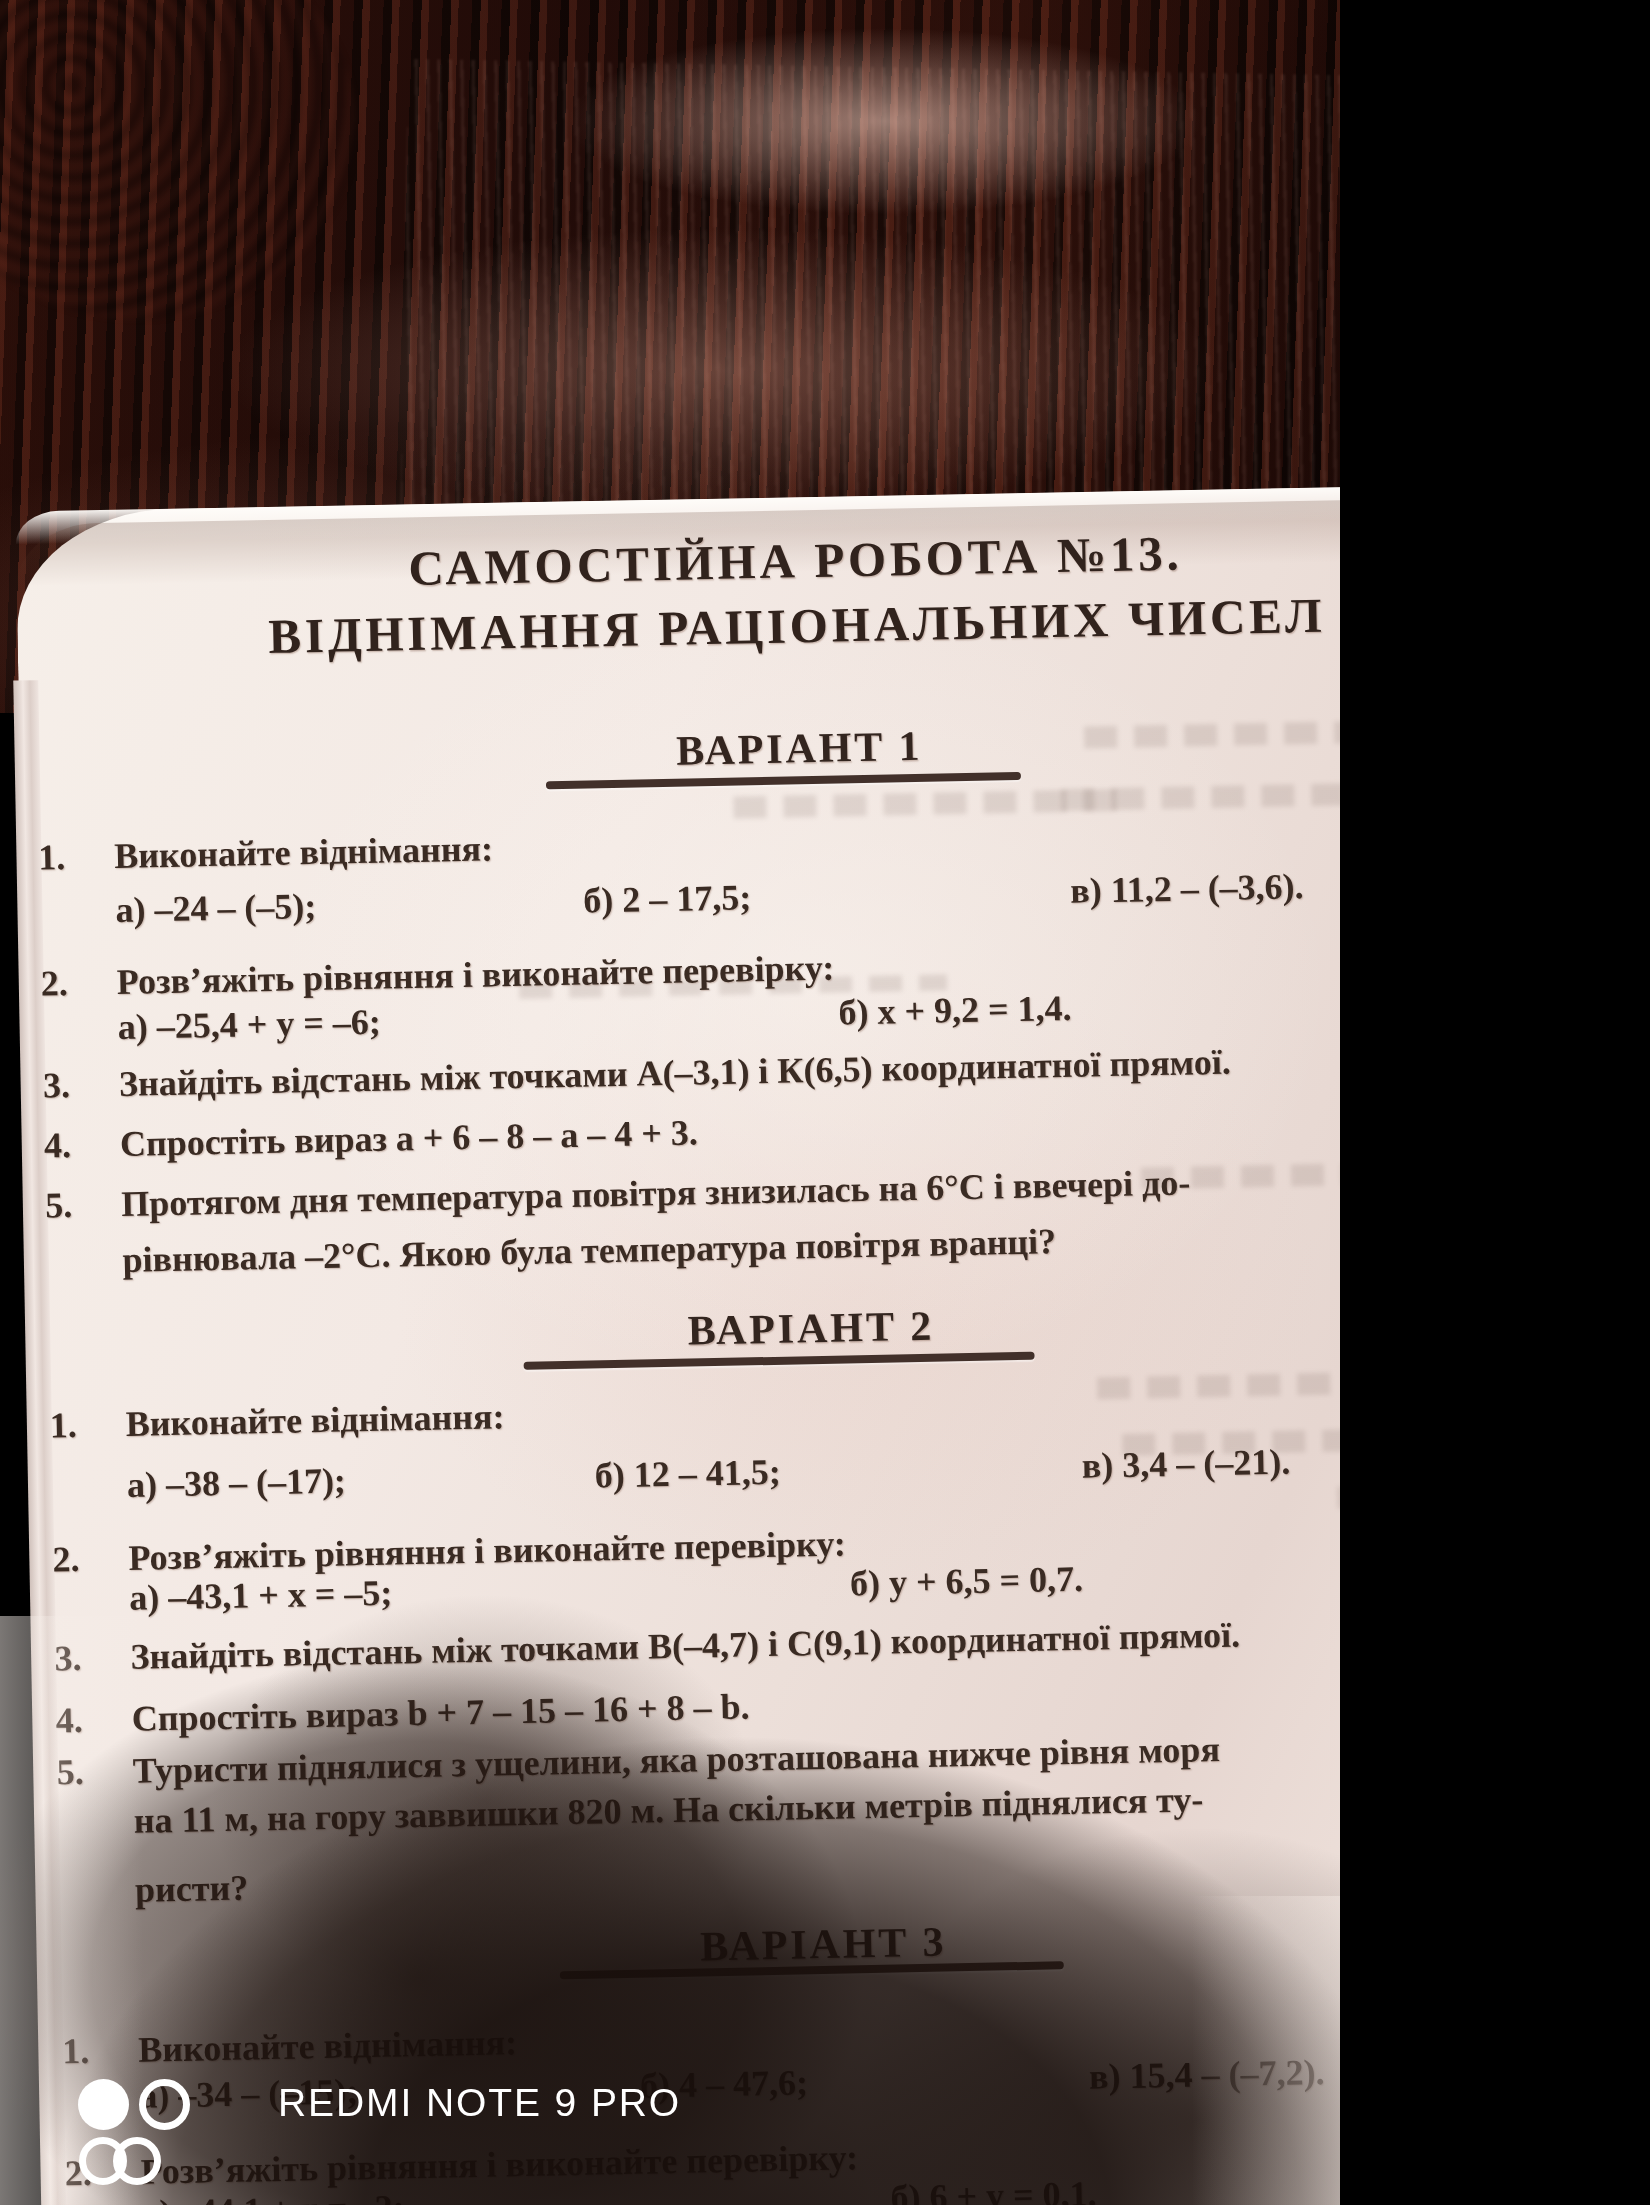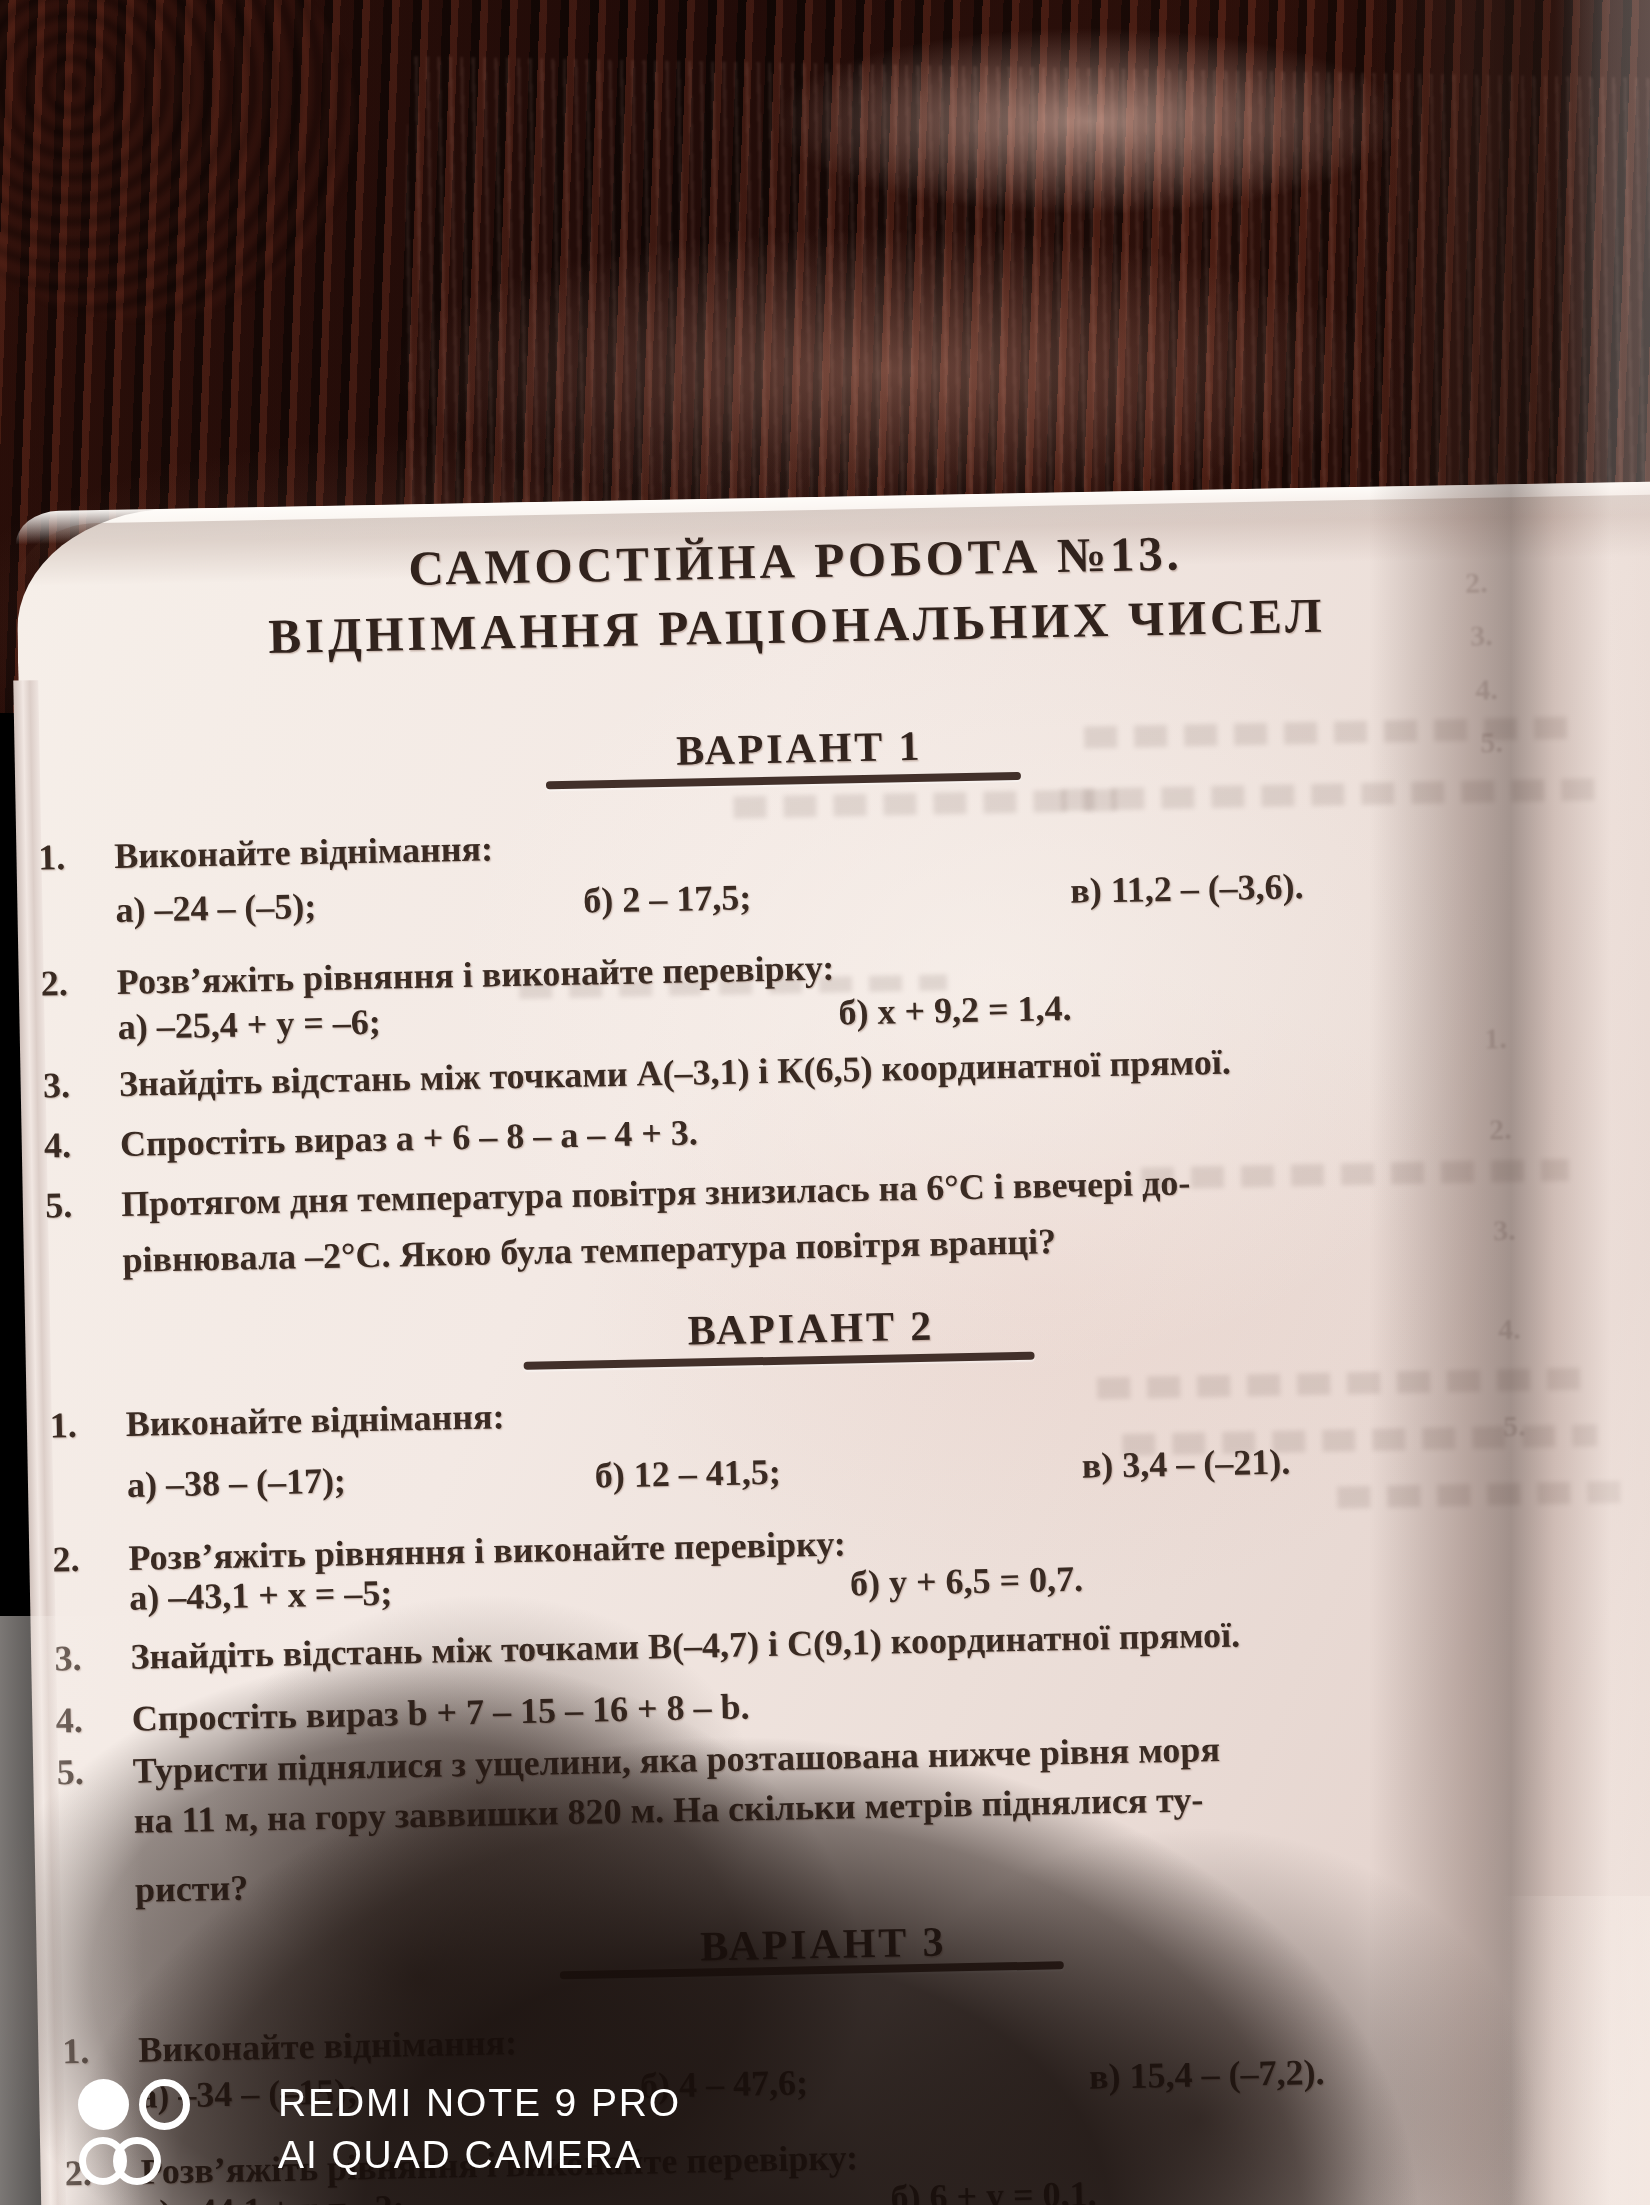--- a/index.html
+++ b/index.html
@@ -1,16 +1,16 @@
 <!DOCTYPE html>
 <html style="font-size:7.6px"><head>
 <meta charset="utf-8">
 <style>
   html,body{margin:0;padding:0;background:#000;}
-  .photo{position:relative;width:1650px;height:2205px;overflow:hidden;
+  .photo{position:relative;width:1340px;height:2205px;overflow:hidden;
          font-family:"Liberation Serif","DejaVu Serif",serif;}
 
   
   .wood{position:absolute;left:0;top:0;right:0;height:713px;
     background:
       radial-gradient(ellipse 452px 133px at 66% 17%, rgba(255,215,200,.55), rgba(255,215,200,0) 70%),
       radial-gradient(ellipse 665px 190px at 54% 52%, rgba(235,175,155,.33), rgba(235,175,155,0) 75%),
       radial-gradient(ellipse 713px 247px at 30% 88%, rgba(215,145,120,.22), rgba(215,145,120,0) 80%),
       repeating-linear-gradient(92deg, rgba(0,0,0,.45) 0 8.6px, rgba(145,60,40,.28) 8.6px 16px, rgba(40,12,8,.42) 16px 29.5px),
       linear-gradient(100deg,#2c100a,#1d0b08 40%,#31130c 70%,#120604);}
@@ -244,18 +244,17 @@
 
   <div class="watermark">
     <div class="wm-logo">
       <span class="wm-dot"></span>
       <span class="wm-ring r1"></span>
       <span class="wm-ring r2"></span>
       <span class="wm-ring r3"></span>
     </div>
     <div class="wm-text">
       <div class="l1">REDMI NOTE 9 PRO</div>
-      <div class="l2">AI QUAD CAMERA</div>
     </div>
   </div>
 
 </div>
 
 
 </body></html>

